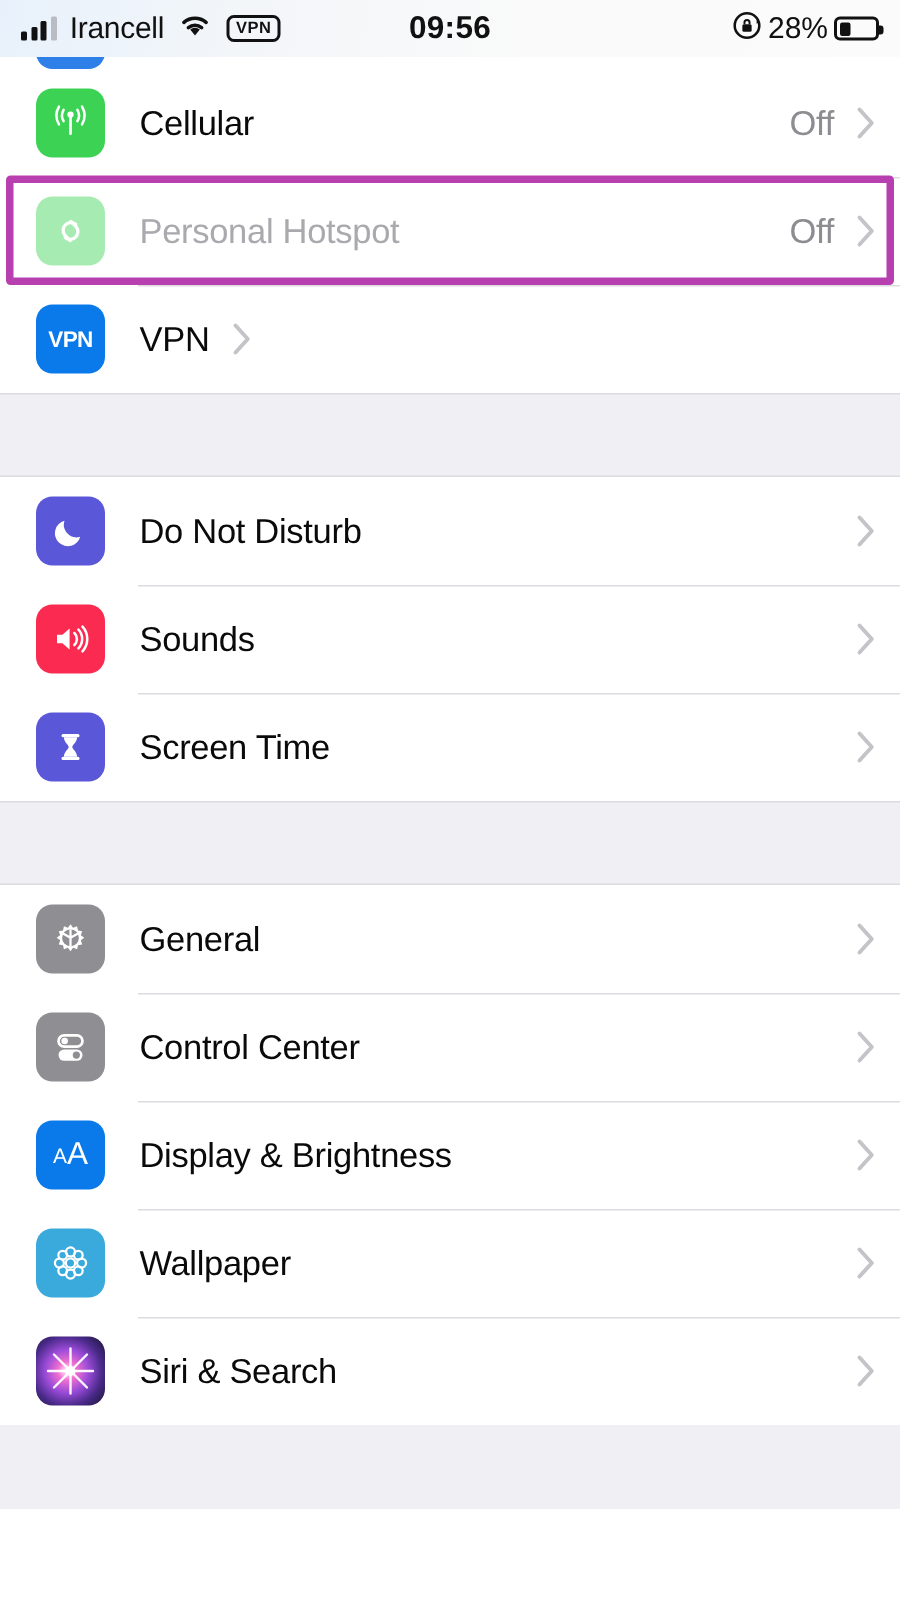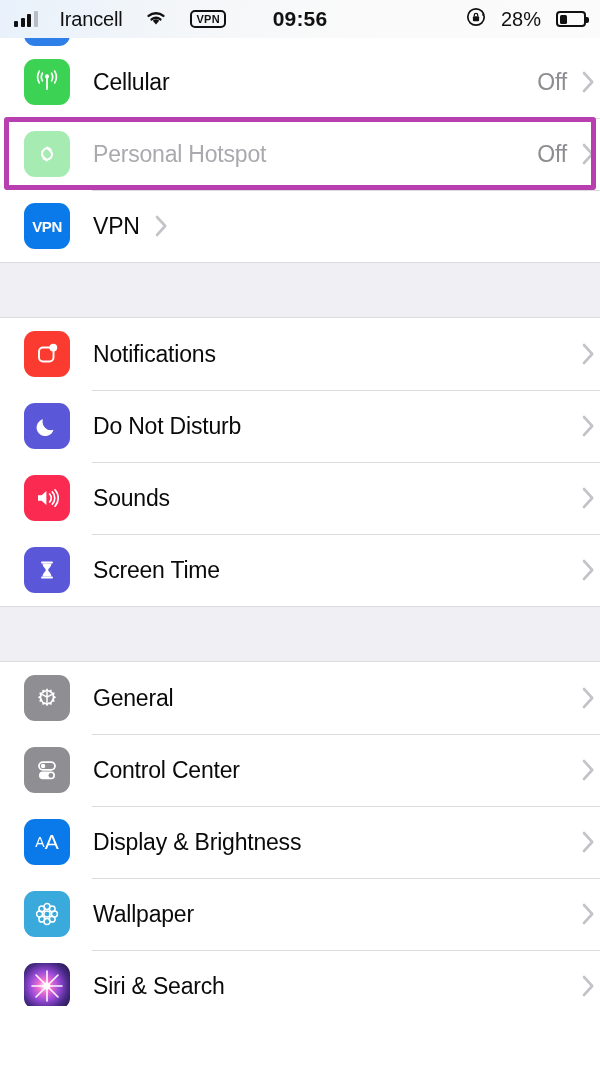--- a/index.html
+++ b/index.html
@@ -11,23 +11,23 @@
   }
   #screen { position:relative; width:600px; height:1068px; background:#fff; }
 
   
   .statusbar{
     position:relative; height:38px; width:100%;
     display:flex; align-items:center;
     background:linear-gradient(100deg,#e8f1fb 0%,#f3f6f9 28%,#fafafa 60%,#fbfbfb 100%);
     padding:0 14px;
   }
-  .sb-left{ display:flex; align-items:center; gap:22px; flex:0 0 auto; }
+  .sb-left{ display:flex; align-items:center; gap:9px; flex:0 0 auto; }
   .sb-center{ position:absolute; left:0; right:0; text-align:center; pointer-events:none; }
-  .sb-right{ display:flex; align-items:center; gap:15px; margin-left:auto; flex:0 0 auto;text-align:center; }
+  .sb-right{ display:flex; align-items:center; gap:4px; margin-left:auto; flex:0 0 auto;text-align:center; }
   .sb-time{ font-size:21px; font-weight:bold; color:#111; letter-spacing:.2px;margin-top:18px; }
   .carrier{ font-size:20px; color:#111; letter-spacing:-.2px; }
   .bars{ display:flex; align-items:flex-end; gap:2.5px; height:16px; }
   .bars i{ display:block; width:4px; background:#111; border-radius:1px; }
   .bars i:nth-child(1){ height:6px; }
   .bars i:nth-child(2){ height:9px; }
   .bars i:nth-child(3){ height:13px; }
   .bars i:nth-child(4){ height:16px; background:#b9bcc2; }
   .vpn-badge{
     border:2px solid #111; border-radius:5px;
@@ -55,21 +55,21 @@
   .partial-row{ height:8px; background:#fff; position:relative; }
   .partial-row .stub{
     position:absolute; left:24px; top:-38px; width:46px; height:46px;
     border-radius:11px; background:#2f7fe8;
   }
   .group{ background:#fff; }
   .gap{ height:56px; background:#efeff4; border-top:1px solid #dbdbe0; border-bottom:1px solid #dbdbe0; }
 
   .row{
     position:relative; display:flex; align-items:center;
-    height:72px; padding-left:24px; padding-right:5px; background:#fff;
+    height:72px; padding-left:24px; padding-right:16px; background:#fff;
   }
   .row + .row::before{
     content:""; position:absolute; left:92px; right:0; top:0; height:1px; background:#dcdce0;
   }
   .row .ico{
     width:46px; height:46px; border-radius:11px; flex:0 0 auto;
     display:flex; align-items:center; justify-content:center; overflow:hidden;
   }
   .row .label{
     margin-left:23px; font-size:23px; color:#0a0a0a; letter-spacing:-.2px; white-space:nowrap;
@@ -202,35 +202,20 @@
               <path d="M2 2l8.2 9L2 20" stroke="#c3c3c8" stroke-width="2.6" fill="none" stroke-linecap="round" stroke-linejoin="round"></path>
             </svg>
         </span>
       </div>
     </div>
 
     <div class="gap"></div>
 
     <div class="group">
 
-      <div class="row">
-        <span class="ico ic-notif">
-          <svg width="30" height="30" viewBox="0 0 30 30">
-            <rect x="7" y="8.5" width="14.5" height="14" rx="4" stroke="#fff" stroke-width="1.9" fill="none"></rect>
-            <circle cx="21.3" cy="8.6" r="3.9" fill="#fff"></circle>
-          </svg>
-        </span>
-        <span class="label">Notifications</span>
-        <span class="value"></span>
-        <span class="chev">
-          <svg viewBox="0 0 13 22">
-              <path d="M2 2l8.2 9L2 20" stroke="#c3c3c8" stroke-width="2.6" fill="none" stroke-linecap="round" stroke-linejoin="round"></path>
-            </svg>
-        </span>
-      </div>
 
       <div class="row">
         <span class="ico ic-dnd">
           <svg width="28" height="28" viewBox="0 0 28 28">
             <path d="M20.5 17.8A8.4 8.4 0 0 1 10 7.2a8.6 8.6 0 1 0 10.5 10.6z" fill="#fff"></path>
           </svg>
         </span>
         <span class="label">Do Not Disturb</span>
         <span class="value"></span>
         <span class="chev">

